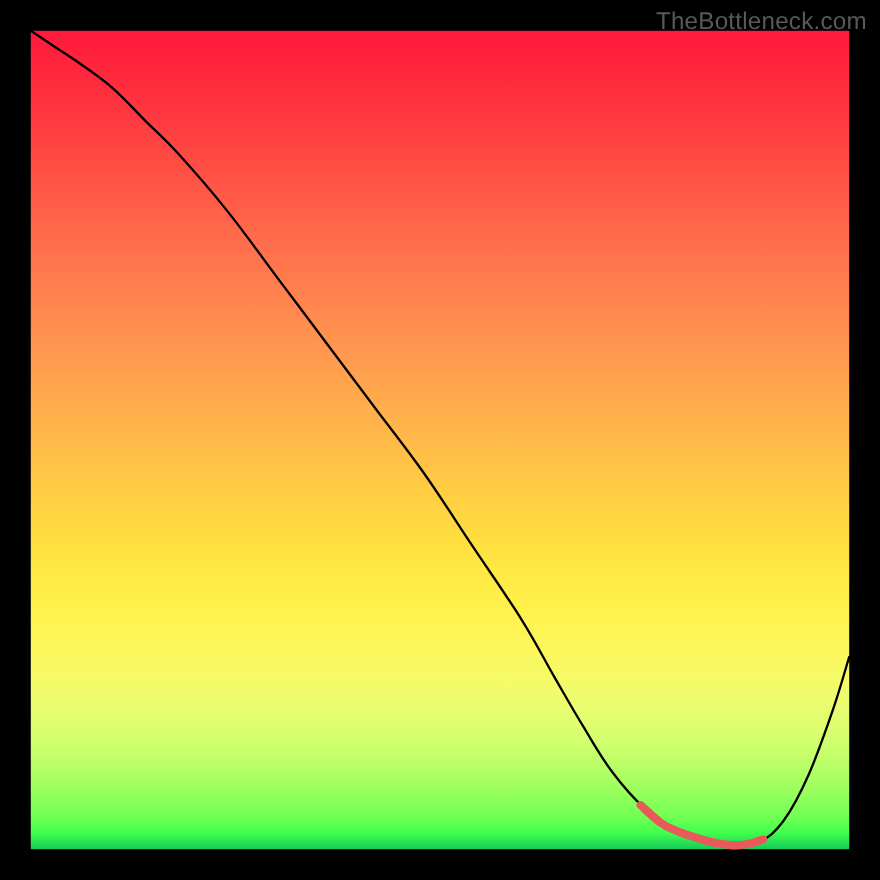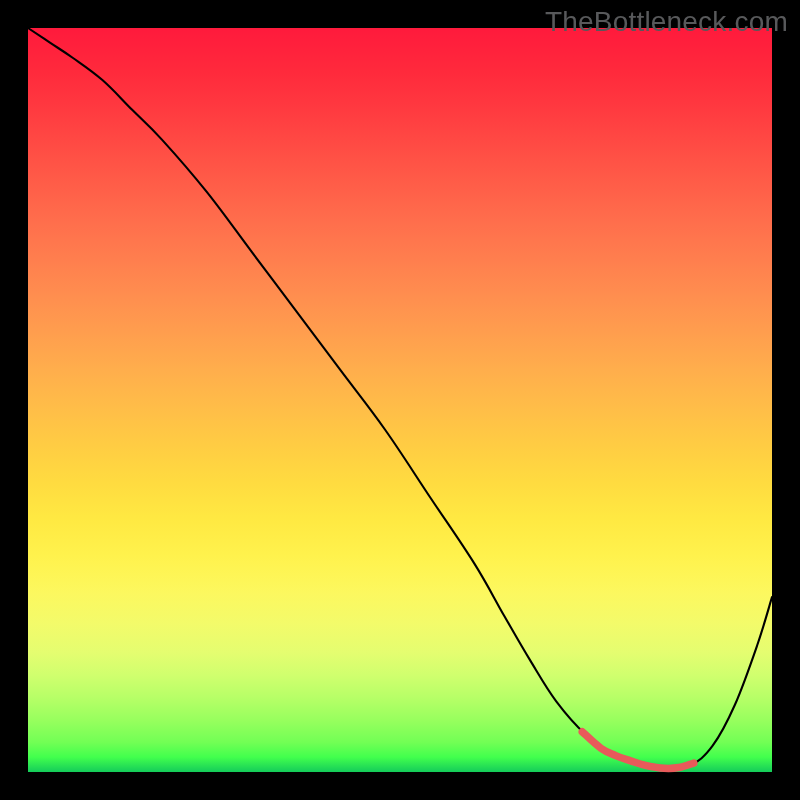--- a/index.html
+++ b/index.html
@@ -1,17 +1,17 @@
 <!DOCTYPE html>
 <html><head>
 <meta charset="utf-8">
 <style>
 * { margin: 0; padding: 0; box-sizing: border-box; }
 body { width: 800px; height: 800px; background: #000; position: relative; font-family: Arial, sans-serif; }
-.watermark { position: absolute; top: 6px; right: 12px; color: #58595b; font-size: 28px; font-weight: 500; letter-spacing: 0.2px; z-index: 10; }
+.watermark { position: absolute; top: 6px; right: 12px; color: #58595b; font-size: 22px; font-weight: 500; letter-spacing: 0.2px; z-index: 10; }
 .chart-frame { position: absolute; top: 0; left: 0; width: 800px; height: 800px; }
 .plot-area { position: absolute; top: 28px; left: 28px; width: 744px; height: 744px; }
 .gradient { width: 744px; height: 744px; background: linear-gradient(to bottom,
   #ff1a3c 0%, #ff2a3c 6%, #ff3a40 11%, #ff4c44 16%, #ff5d48 21%,
   #ff6e4c 26%, #ff7e4e 31%, #ff8e4f 36%, #ff9e4e 41%, #ffae4c 46%,
   #ffbd48 51%, #ffcc43 56%, #ffdb40 61%, #ffe942 66%, #fff24d 71%,
   #fcf85f 76%, #f3fb6a 80%, #e4fd70 84%, #d0ff6e 87%, #b7ff67 90%,
   #98ff5e 93%, #72ff55 96%, #42ff4d 98%, #14cc5a 100%);
 }
 svg.curve { position: absolute; top: 0; left: 0; width: 744px; height: 744px; overflow: visible; }

